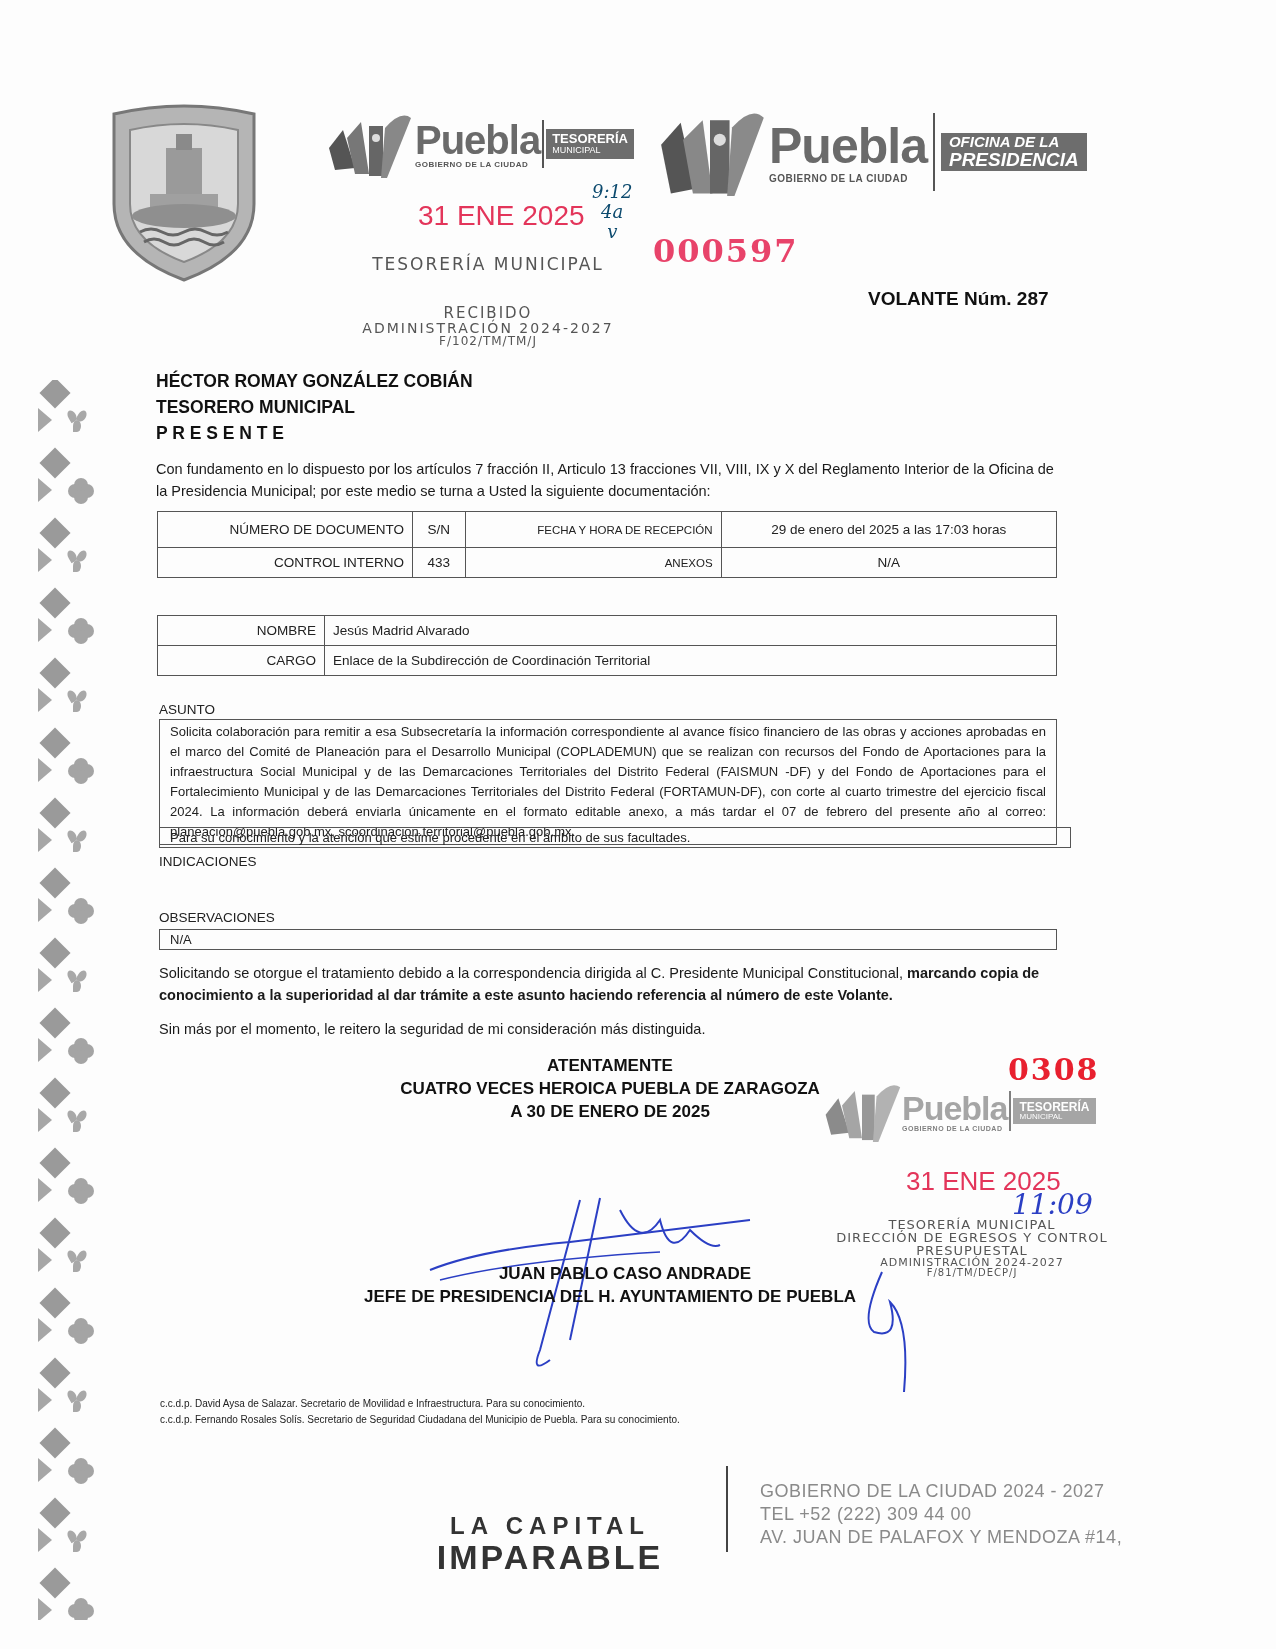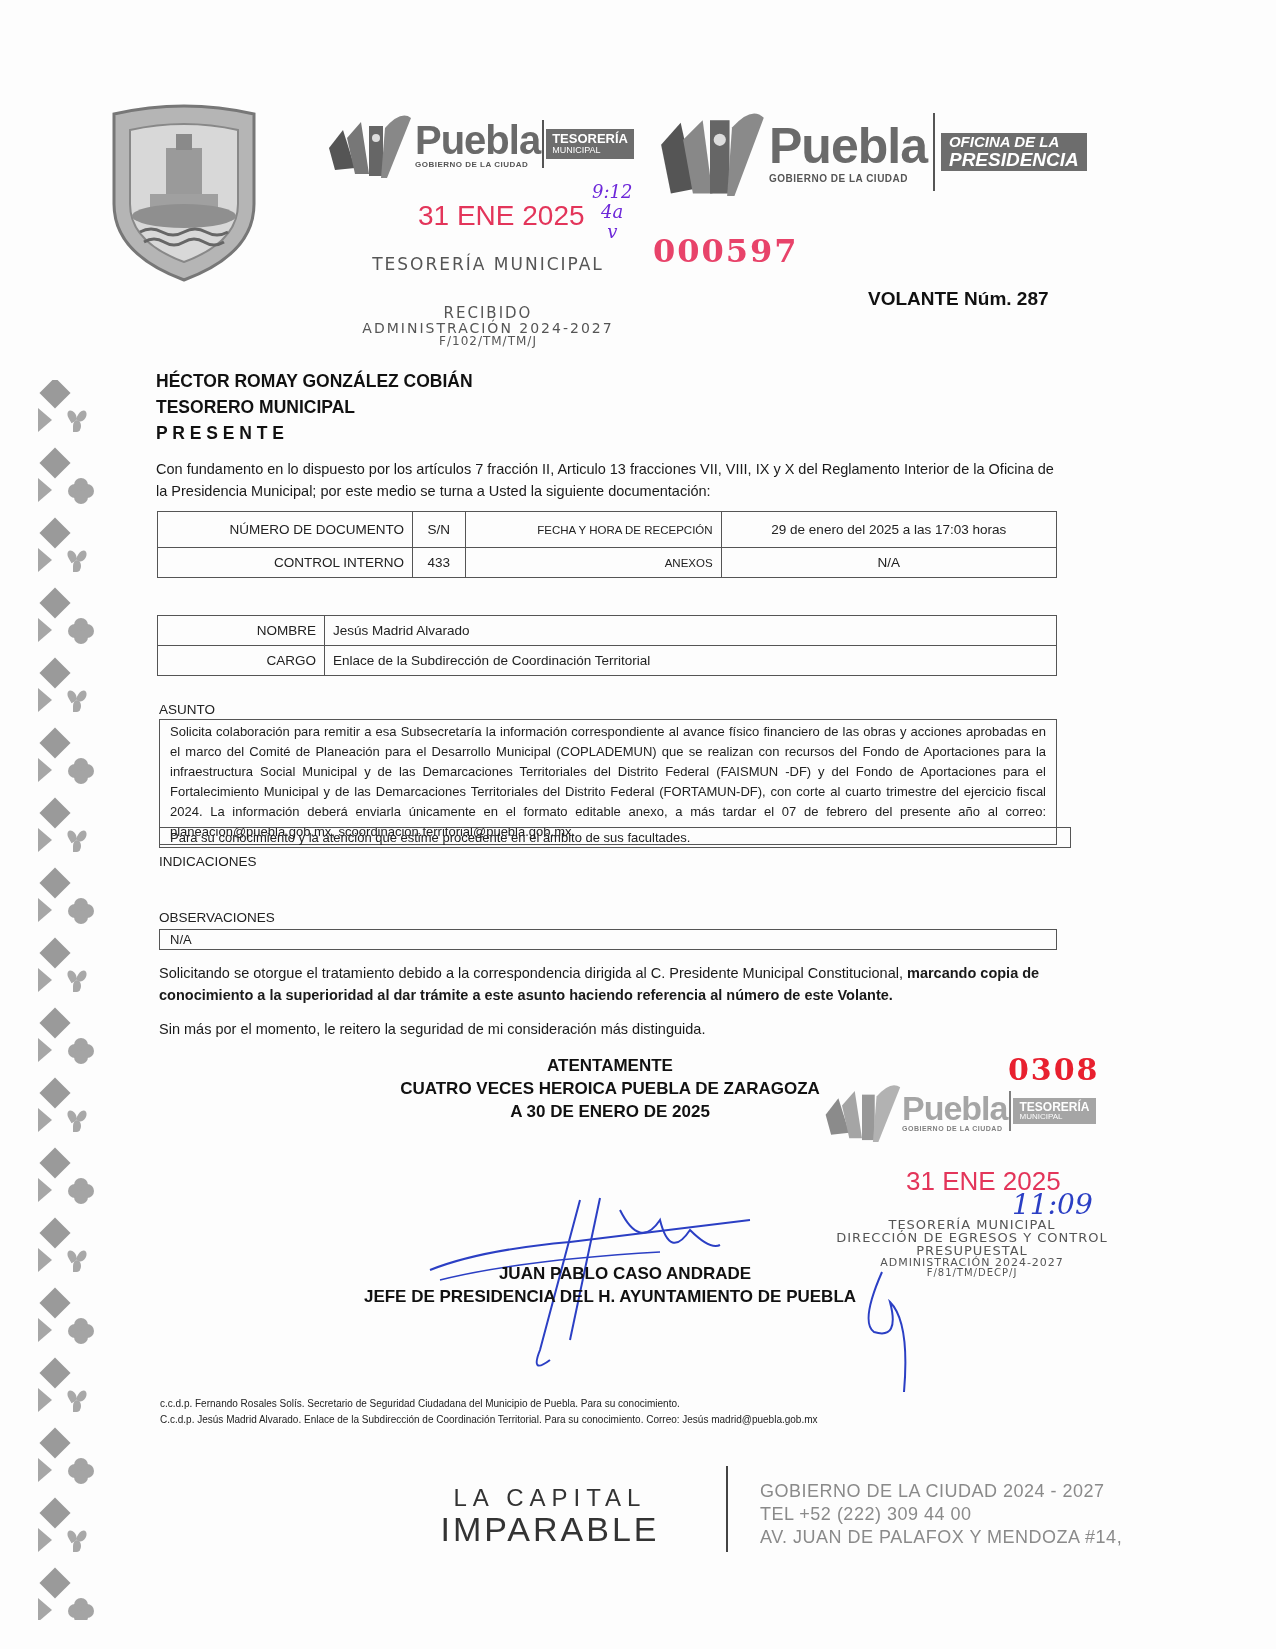--- a/index.html
+++ b/index.html
@@ -23,40 +23,40 @@
   .logo-block { display: flex; align-items: center; }
   .logo-art { width: 88px; height: 72px; }
   .puebla-word { font-weight: 900; color: #6a6a6a; letter-spacing: -1px; line-height: 1; }
   .gob-ciudad { font-size: 9px; font-weight: bold; color: #555; letter-spacing: 0.5px; }
   .dept-box { background: #6d6d6d; color: #fff; font-weight: bold; line-height: 1.05; padding: 3px 6px; }
   .vbar { width: 2px; background: #555; }
 
   .stamp-red { color: #e3355a; font-family: "Liberation Sans Narrow", "Liberation Sans", sans-serif; }
   .stamp-gray { color: #555; font-family: "DejaVu Sans", sans-serif; text-align: center; letter-spacing: 2px; line-height: 1.0; }
   .folio { color: #e8436a; font-family: "DejaVu Serif", serif; font-weight: bold; letter-spacing: 2px; }
-  .hand { color: #6d28d9; font-family: "DejaVu Serif", serif; font-style: italic; }
+  .hand { color: #0c4a6e; font-family: "DejaVu Serif", serif; font-style: italic; }
 
   .bold { font-weight: bold; }
   .body-text { font-size: 14.5px; line-height: 22px; color: #1a1a1a; }
 
   table.info { border-collapse: collapse; position: absolute; font-size: 13.5px; color: #222; }
   table.info td { border: 1px solid #555; padding: 1px 8px; height: 30px; }
   td.r { text-align: right; }
   td.c { text-align: center; }
   td.small { font-size: 11.5px; }
 
   .label { font-size: 13.5px; color: #222; }
   .boxed { border: 1px solid #555; font-size: 13px; color: #222; padding: 2px 10px; }
   .asunto-box { text-align: justify; line-height: 20px; font-size: 13px; }
 
   .sign-block { text-align: center; font-weight: bold; font-size: 17px; line-height: 23px; color: #111; }
   .cc { font-size: 10px; color: #222; line-height: 16px; }
 
   .footer-right { color: #8a8a8a; font-size: 18px; line-height: 23px; letter-spacing: 0.5px; }
-  .capital { font-weight: 400; color: #333; text-align: center; }
+  .capital { font-weight: 700; color: #333; text-align: center; margin-top: 28px; }
 </style>
 </head>
 <body>
 
 <div class="abs side-border" id="sideBorder">
     <div class="unit">
       <div class="diamond" style="left:6px;top:2px;"></div>
       <div class="tri" style="left:0;top:28px;"></div>
       <div class="leaf" style="left:30px;top:30px;transform:rotate(-30deg)"></div>
       <div class="leaf" style="left:40px;top:30px;transform:rotate(30deg)"></div>
@@ -372,22 +372,22 @@
   <div style="font-size:13px;">DIRECCIÓN DE EGRESOS Y CONTROL</div>
   <div style="font-size:13px;">PRESUPUESTAL</div>
   <div style="font-size:11px;">ADMINISTRACIÓN 2024-2027</div>
   <div style="font-size:10px;">F/81/TM/DECP/J</div>
 </div>
 <svg class="abs" style="left:860px; top:1262px;" width="60" height="140">
   <path d="M22 10 Q0 60 14 70 Q40 78 30 40 Q50 60 44 130" stroke="#2b3fc4" stroke-width="2" fill="none"></path>
 </svg>
 
 <div class="abs cc" style="left:160px; top:1396px;">
+  <div>c.c.d.p. David Aysa de Salazar. Secretario de Movilidad e Infraestructura. Para su conocimiento.</div>
   <div>c.c.d.p. Fernando Rosales Solís. Secretario de Seguridad Ciudadana del Municipio de Puebla. Para su conocimiento.</div>
-  <div>C.c.d.p. Jesús Madrid Alvarado. Enlace de la Subdirección de Coordinación Territorial. Para su conocimiento. Correo: Jesús madrid@puebla.gob.mx</div>
 </div>
 
 <div class="abs capital" style="left:405px; top:1484px; width:290px;">
   <div style="font-size:24px; letter-spacing:6px;">LA CAPITAL</div>
   <div style="font-size:34px; letter-spacing:3px; line-height:34px;">IMPARABLE</div>
 </div>
 <div class="abs" style="left:726px; top:1466px; width:2px; height:86px; background:#444;"></div>
 <div class="abs footer-right" style="left:760px; top:1480px;">
   <div>GOBIERNO DE LA CIUDAD 2024 - 2027</div>
   <div>TEL +52 (222) 309 44 00</div>

